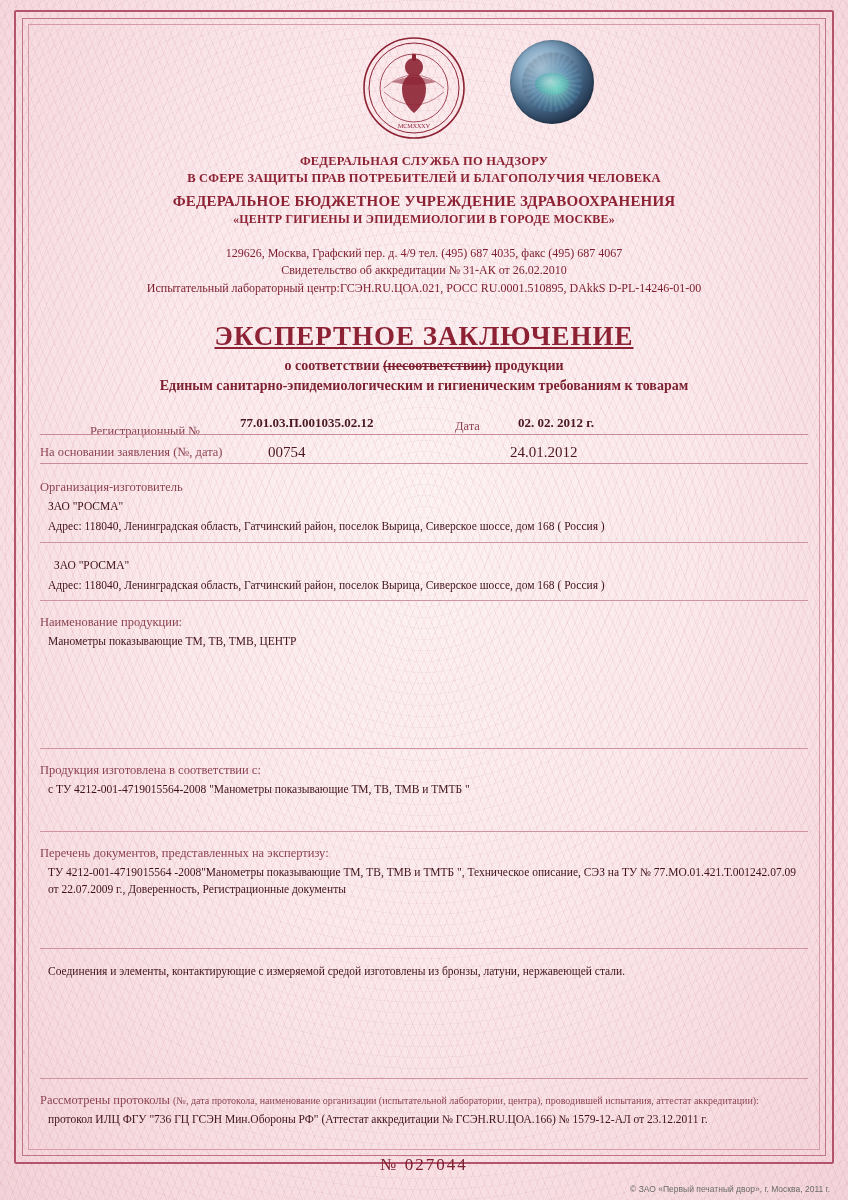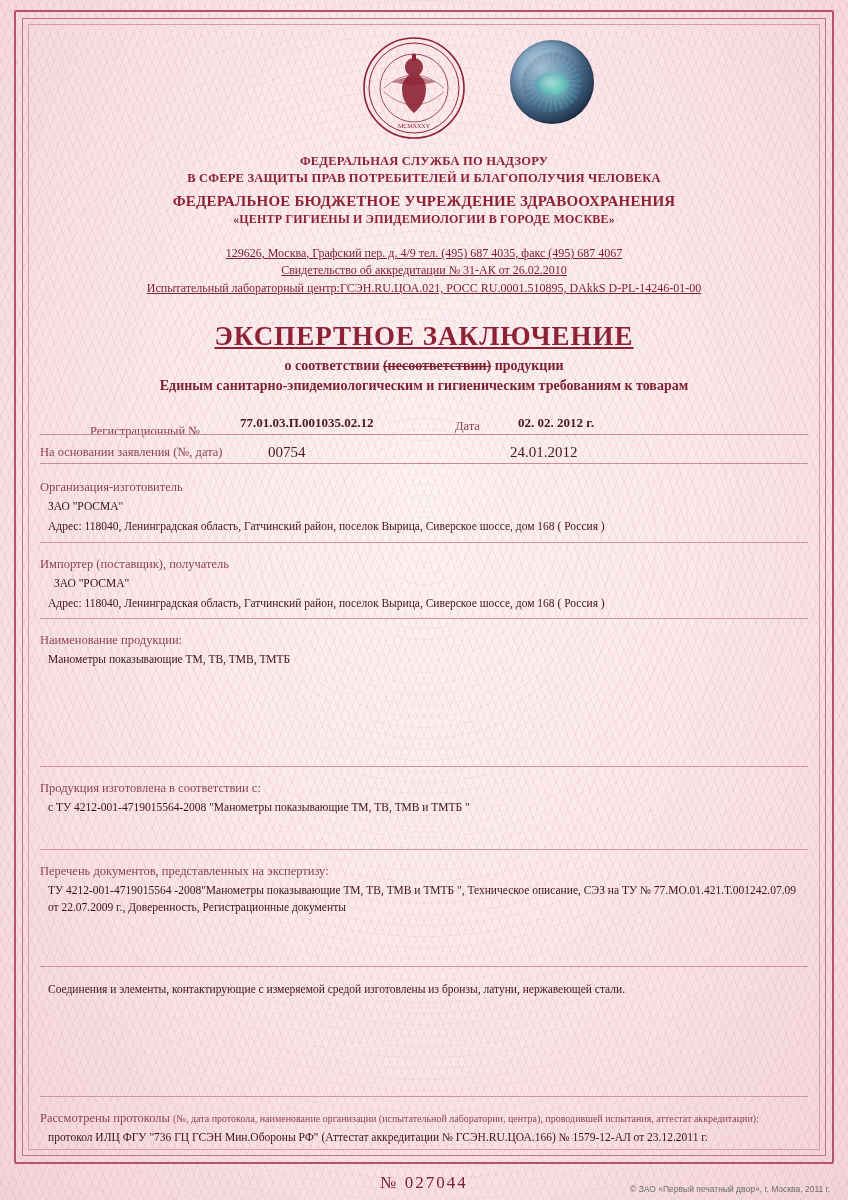--- a/index.html
+++ b/index.html
@@ -103,21 +103,20 @@
   .hdr2 { font-size: 12.5px; margin-top: 2px; }
   .hdr3 { font-size: 15px; margin-top: 7px; }
   .hdr4 { font-size: 12px; margin-top: 2px; }
 
   .addr {
     text-align: center;
     font-size: 12px;
     color: #7d2130;
     margin-top: 18px;
     line-height: 1.45;
-    text-decoration: underline;
   }
 
   .title {
     text-align: center;
     font-size: 27px;
     font-weight: bold;
     color: #8c2233;
     letter-spacing: 1px;
     margin-top: 24px;
     text-decoration: underline;
@@ -277,29 +276,28 @@
     </div>
 
     <div class="block">
       <div class="block-label">Организация-изготовитель</div>
       <div class="block-text">ЗАО "РОСМА"</div>
       <div class="block-text">Адрес: 118040, Ленинградская область, Гатчинский район, поселок Вырица, Сиверское шоссе, дом 168 ( Россия )</div>
       <div class="sep"></div>
     </div>
 
     <div class="block">
-      <div class="block-label">Импортер (поставщик), получатель</div>
       <div class="block-text" style="padding-left:14px">ЗАО "РОСМА"</div>
       <div class="block-text">Адрес: 118040, Ленинградская область, Гатчинский район, поселок Вырица, Сиверское шоссе, дом 168 ( Россия )</div>
       <div class="sep"></div>
     </div>
 
     <div class="block">
       <div class="block-label">Наименование продукции:</div>
-      <div class="block-text">Манометры показывающие ТМ, ТВ, ТМВ, ТМТБ</div>
+      <div class="block-text">Манометры показывающие ТМ, ТВ, ТМВ, ЦЕНТР</div>
       <div class="spacer-lg"></div>
       <div class="sep"></div>
     </div>
 
     <div class="block">
       <div class="block-label">Продукция изготовлена в соответствии с:</div>
       <div class="block-text">с ТУ 4212-001-4719015564-2008 "Манометры показывающие ТМ, ТВ, ТМВ и ТМТБ "</div>
       <div class="spacer-sm"></div>
       <div class="sep"></div>
     </div>

